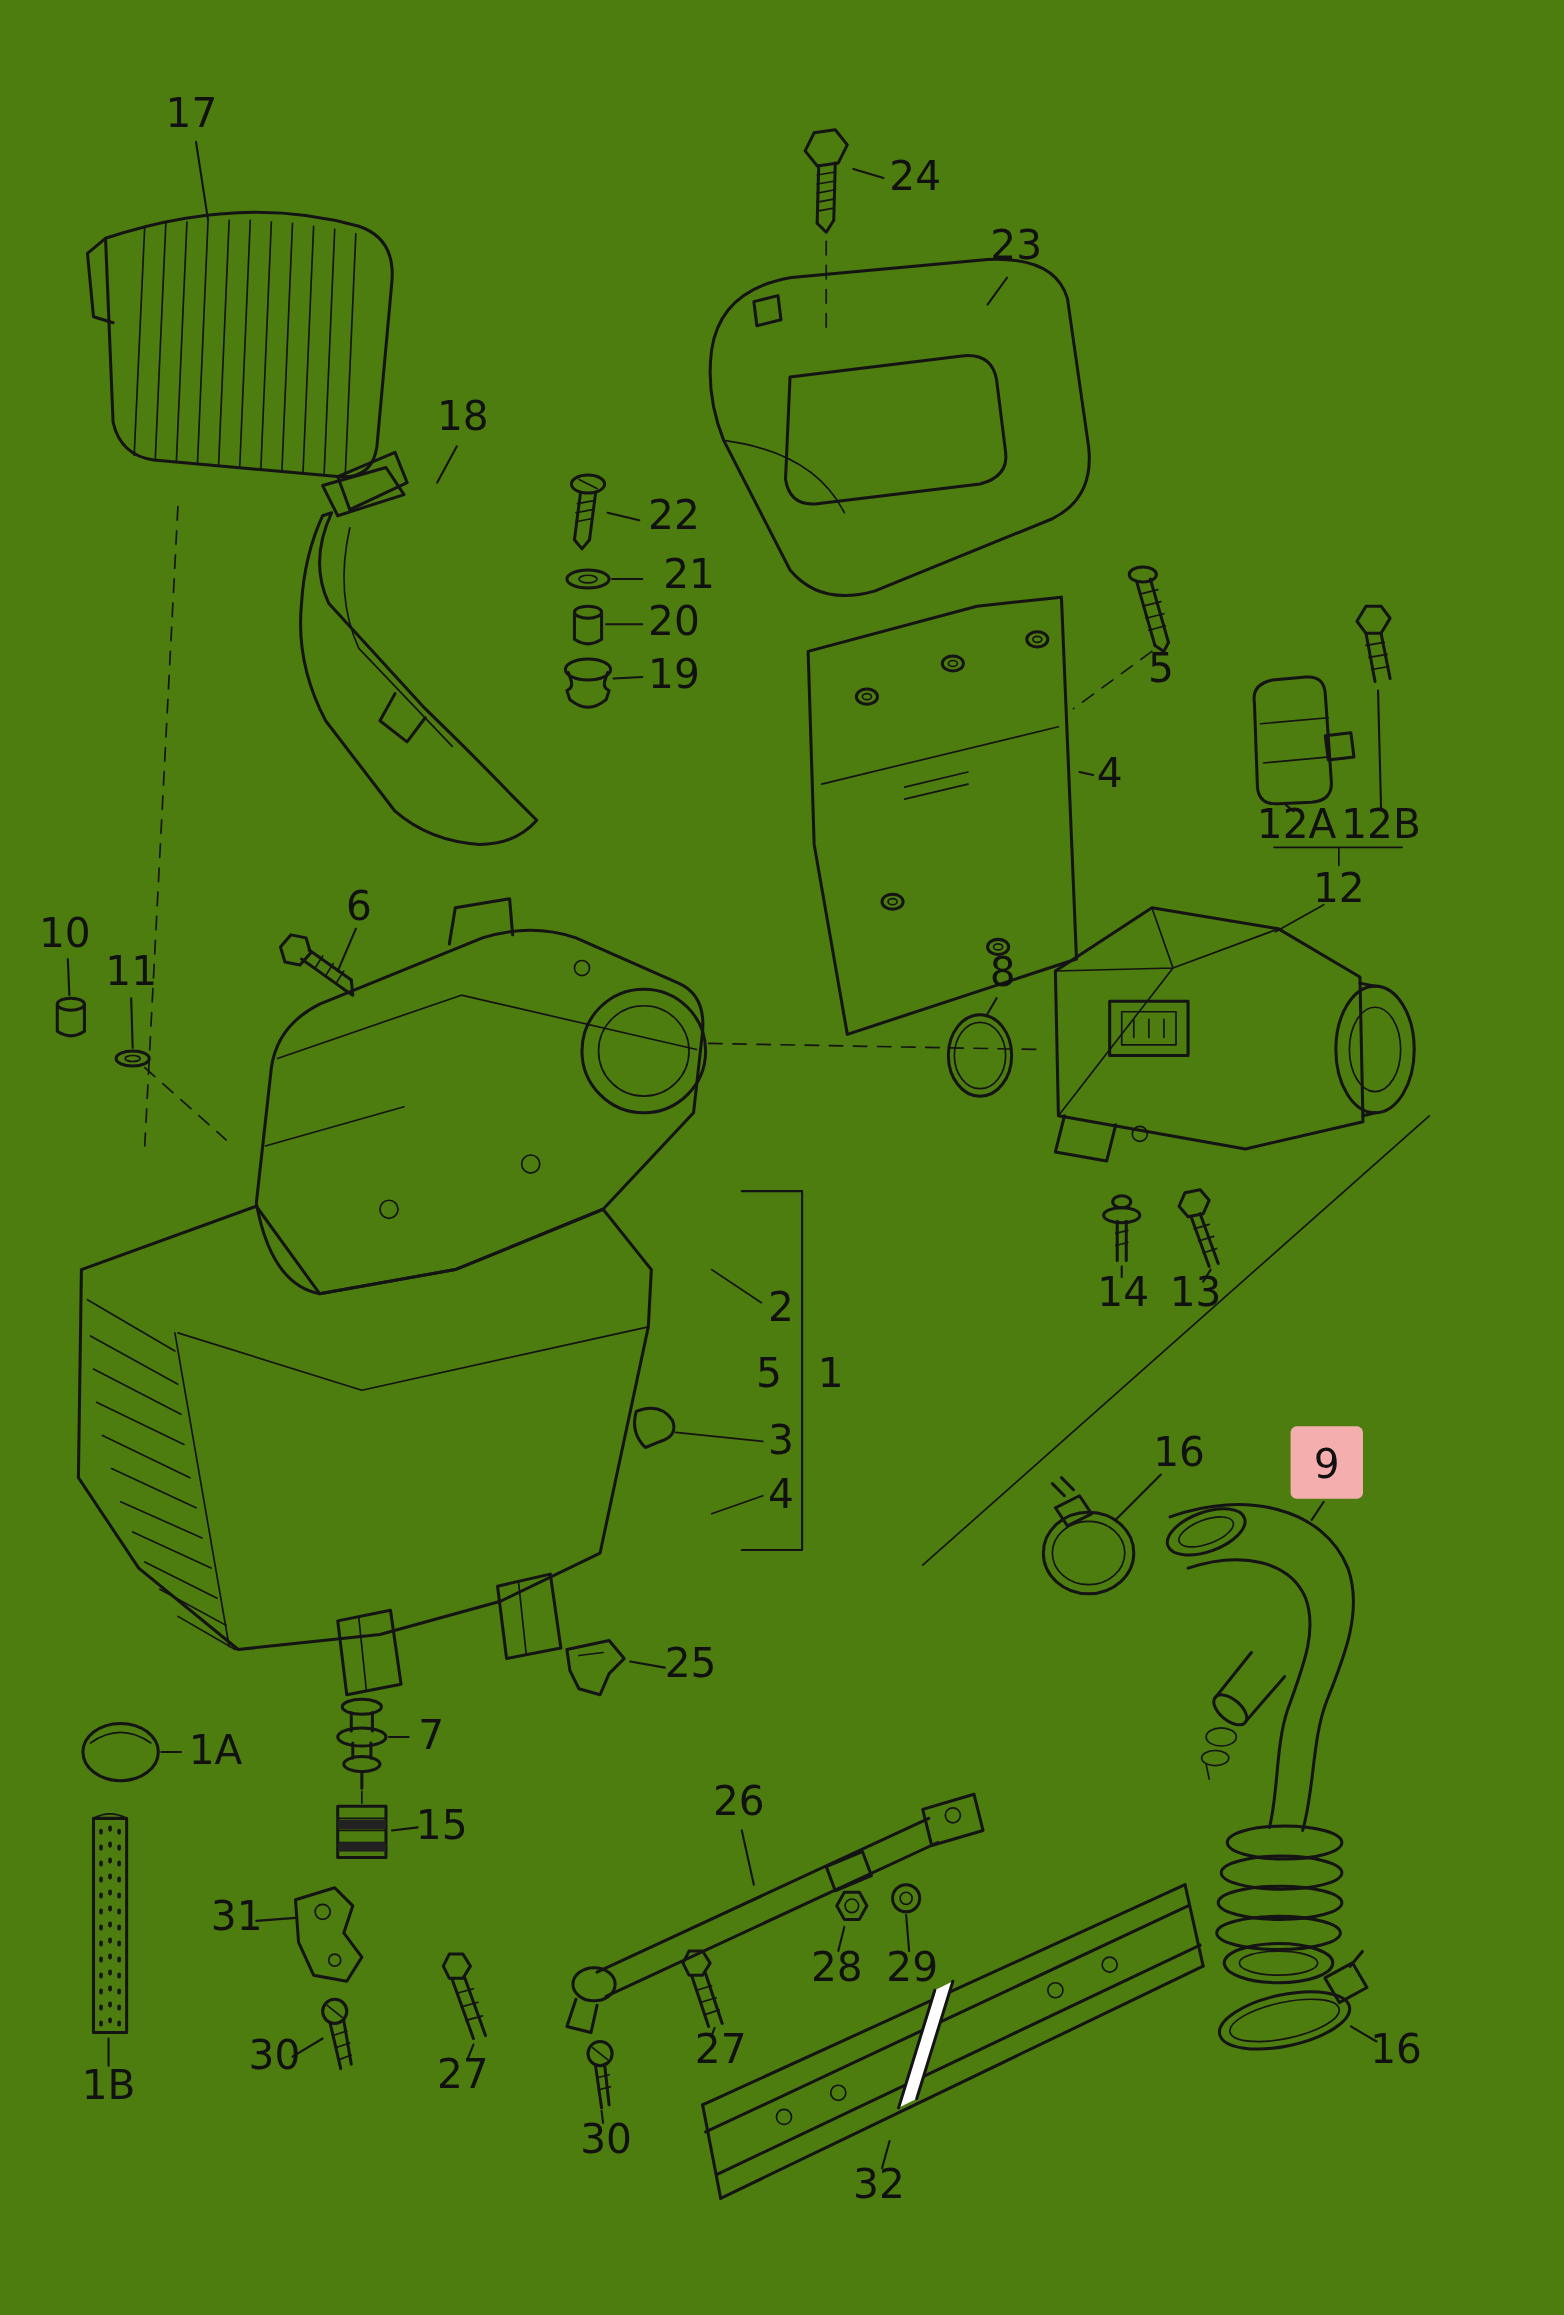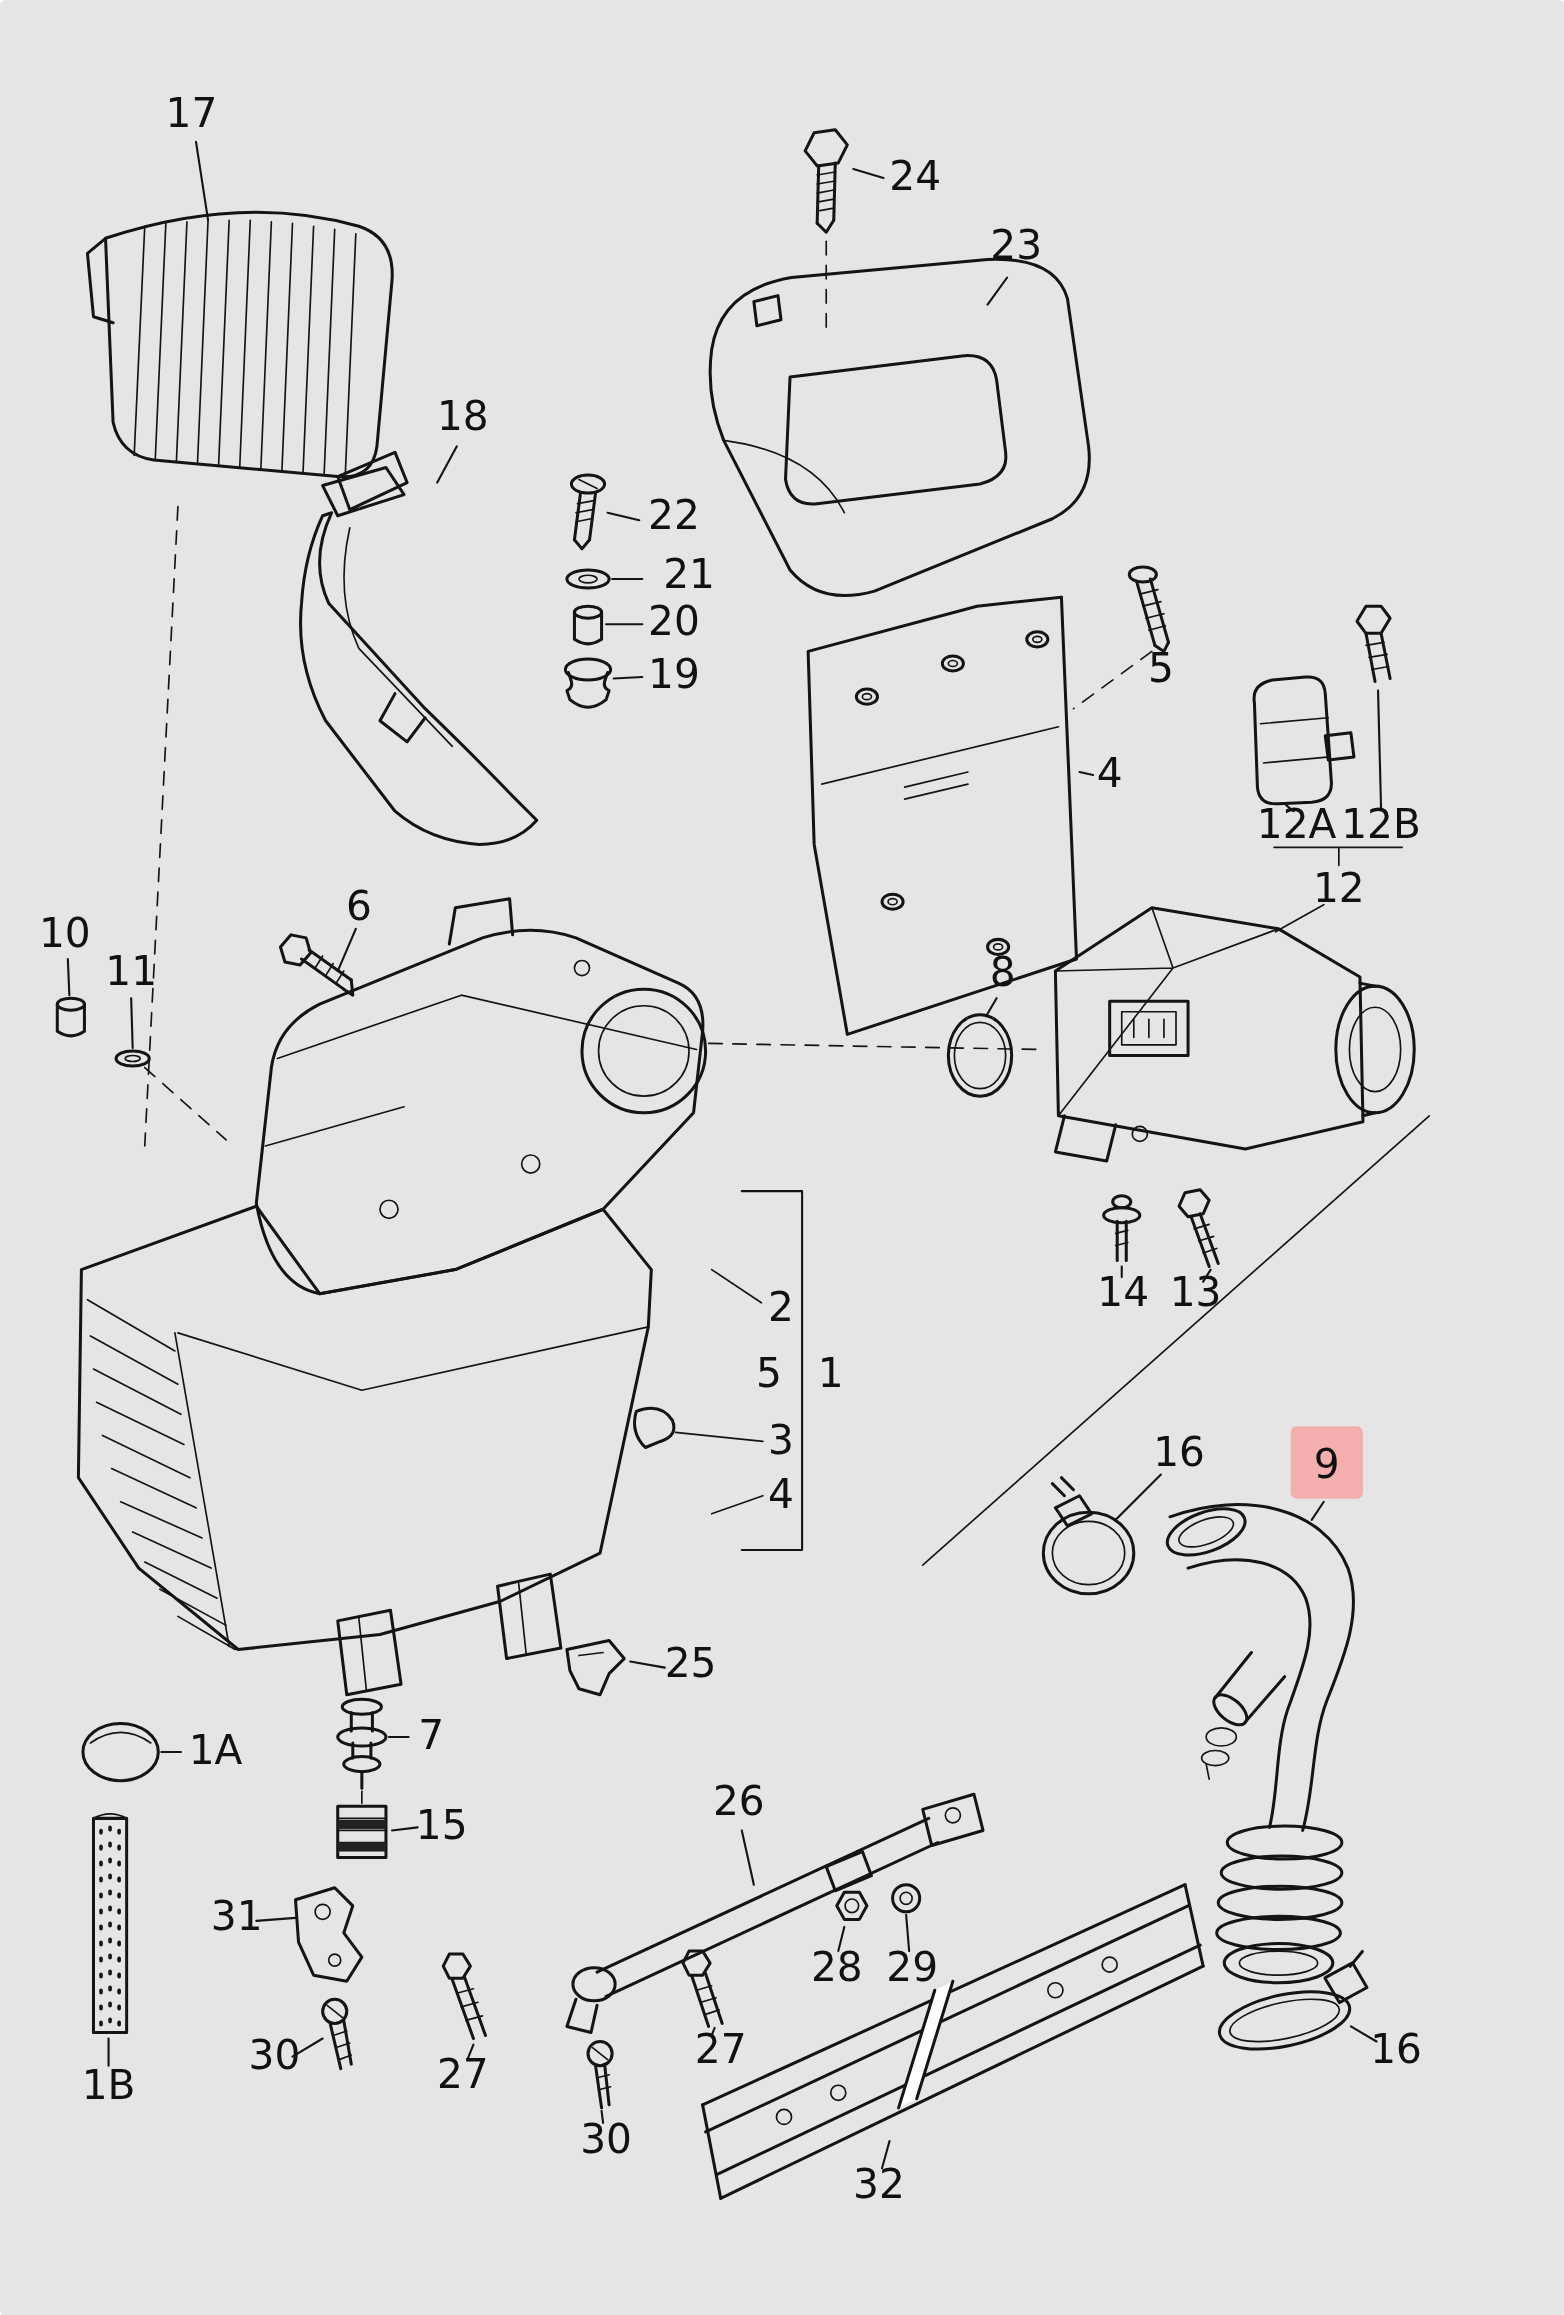--- a/index.html
+++ b/index.html
@@ -1,16 +1,16 @@
 <!DOCTYPE html>
 <html style="font-size:14.5px"><head>
 <meta charset="utf-8">
 <style>
   html,body{margin:0;padding:0;background:#ffffff;}
-  .page{position:relative;width:1565px;height:2316px;background:#e5e5e5;overflow:hidden;border-radius:6px;}
+  .page{position:relative;width:1565px;height:2316px;background:#4d7c0f;overflow:hidden;}
   .page svg{display:block;width:1565px;height:2316px;}
   .ln{fill:none;stroke:#141414;stroke-width:2;stroke-linecap:round;stroke-linejoin:round;}
   .thin{stroke-width:1.1;}
   .dash{stroke-dasharray:9 7;stroke-width:1.1;}
   .lead{stroke-width:1.4;}
   .lbl{font-family:"DejaVu Sans","Liberation Sans",sans-serif;font-size:27px;fill:#111111;}
   .dots{stroke-dasharray:1.6 9;stroke-width:2.4;}
   .whiteout{fill:#ffffff;stroke:none;}
 </style>
 </head>

